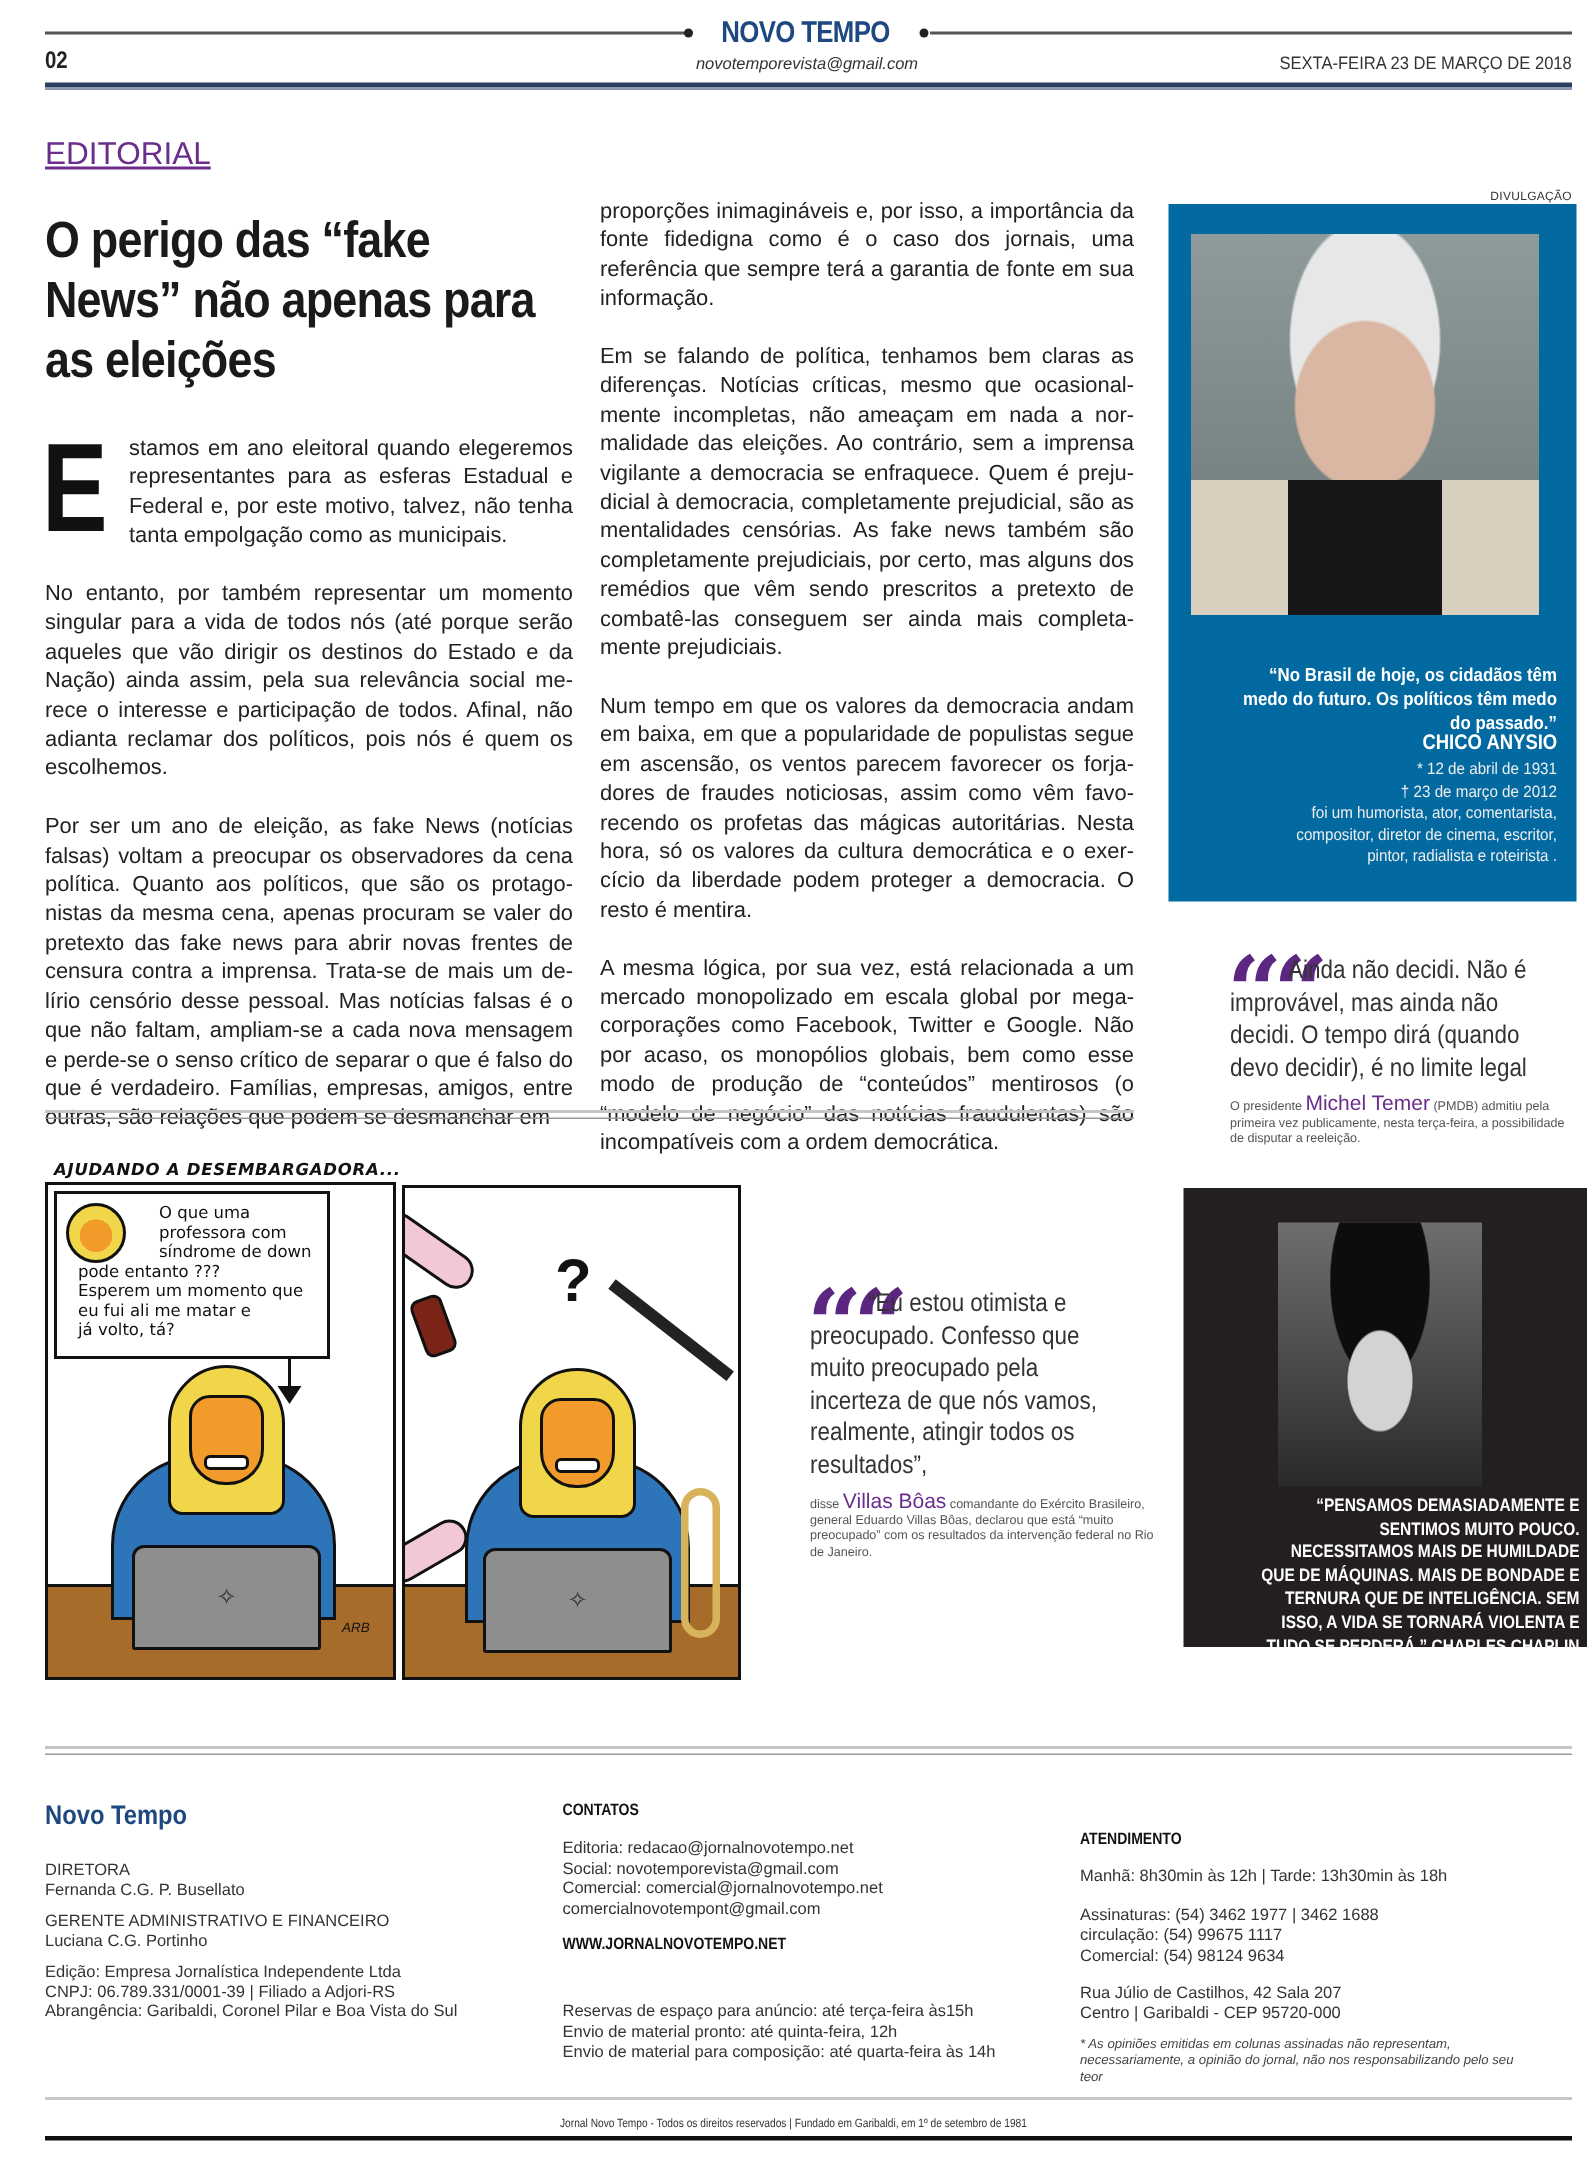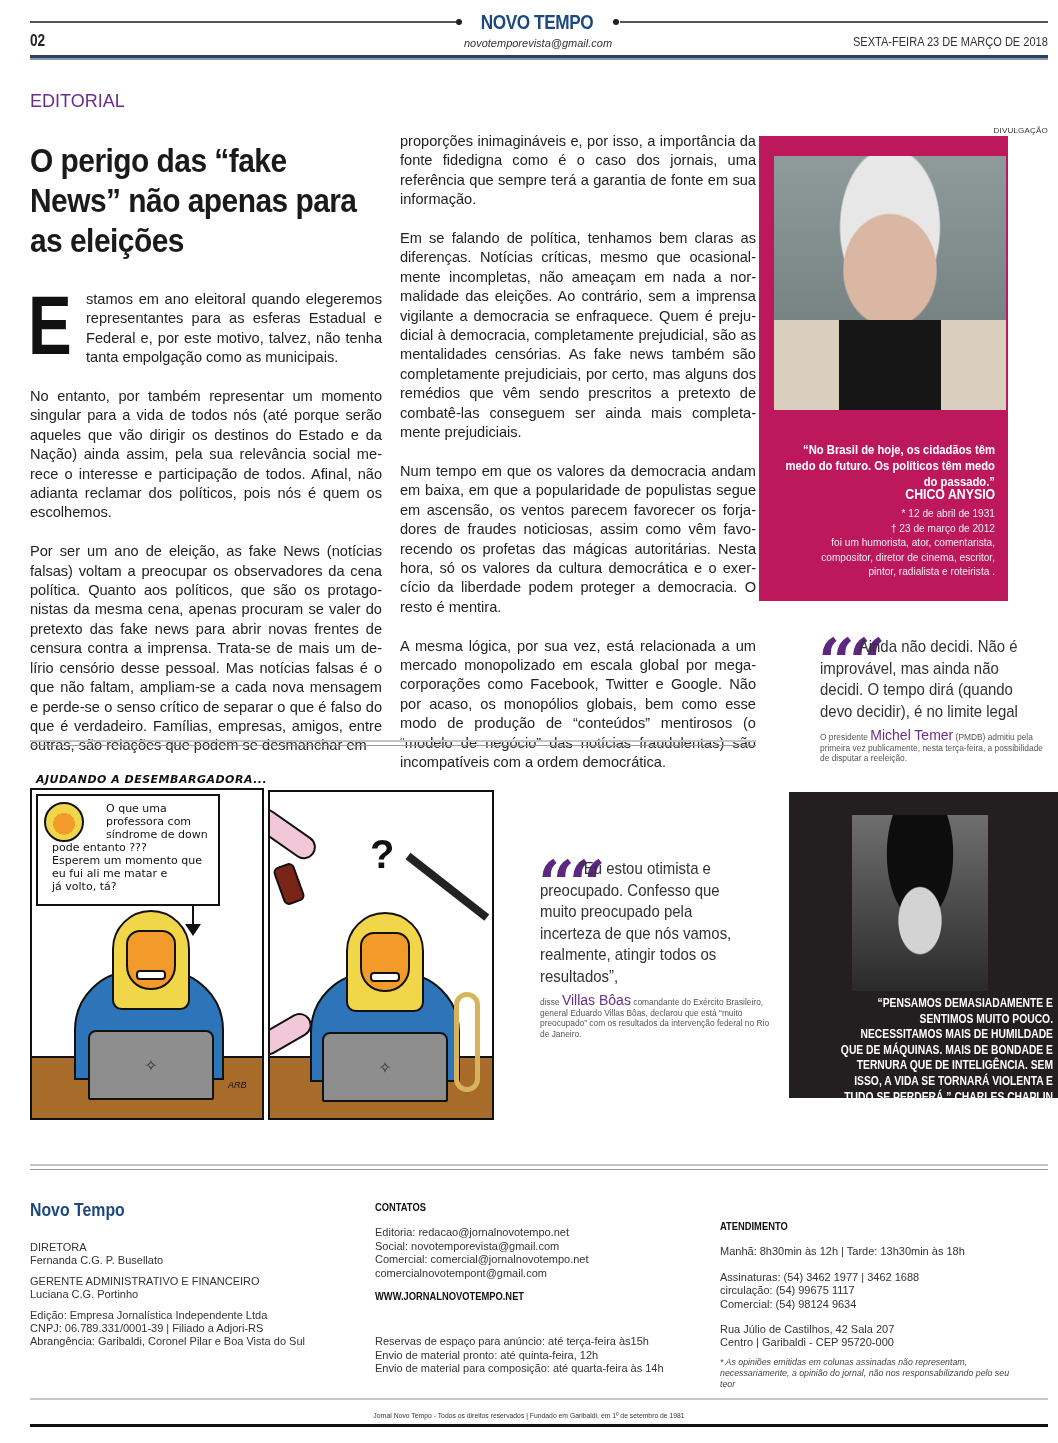--- a/index.html
+++ b/index.html
@@ -14,38 +14,38 @@
     color: #1d4880; letter-spacing: -0.5px; transform: scaleX(0.86); transform-origin: center; }
   .mh-email { position: absolute; left: 440px; width: 196px; top: 37px; text-align: center;
     font-style: italic; font-size: 11px; color: #333; }
   .page-num { position: absolute; left: 30px; top: 32px; font-weight: bold; font-size: 16px; color: #222;
     transform: scaleX(0.85); transform-origin: left; }
   .page-date { position: absolute; right: 10px; top: 35px; font-size: 12px; color: #333;
     transform: scaleX(0.92); transform-origin: right; }
   .mh-rule1 { position: absolute; left: 30px; right: 10px; top: 55px; height: 3px; background: #2d3f60; }
   .mh-rule2 { position: absolute; left: 30px; right: 10px; top: 58px; height: 2px; background: #8a9ab5; }
 
-  .section-label { position: absolute; left: 30px; top: 91px; font-size: 18px; color: #6a2d8c; }
+  .section-label { position: absolute; left: 30px; top: 91px; font-size: 21px; color: #6a2d8c; text-decoration: underline; }
 
   
   .headline { position: absolute; left: 30px; top: 140px; width: 360px;
     font-weight: bold; font-size: 34px; line-height: 40px; color: #1a1a1a;
     letter-spacing: -0.6px; transform: scaleX(0.88); transform-origin: left top; width: 400px; }
 
   
   .col { position: absolute; font-size: 14.6px; line-height: 19.4px; color: #222; text-align: justify; }
   .col p { margin-bottom: 19.4px; hyphens: manual; }
   .col1 { left: 30px; top: 290px; width: 352px; }
   .col2 { left: 400px; top: 132px; width: 356px; }
   .dropcap { float: left; font-size: 84px; line-height: 66px; font-weight: bold; color: #111;
     margin: 2px 6px 0 -2px; transform: scaleX(0.78); transform-origin: left top; width: 52px; height: 68px; }
 
   
   .credit { position: absolute; right: 10px; top: 126px; font-size: 8px; color: #333; letter-spacing: 0.2px; }
-  .chico-box { position: absolute; left: 759px; top: 136px; width: 249px; height: 465px; background: #be185d; }
+  .chico-box { position: absolute; left: 779px; top: 136px; width: 272px; height: 465px; background: #0369a1; }
   .chico-photo { position: absolute; left: 15px; top: 20px; width: 232px; height: 254px;
     background: radial-gradient(ellipse at 50% 45%, #d9b7a2 0 28%, transparent 29%),
                 radial-gradient(ellipse at 50% 28%, #e7e7e7 0 30%, transparent 31%),
                 linear-gradient(180deg, #8f9b9b 0%, #6b7677 100%); overflow: hidden; }
   .chico-photo .jacket { position: absolute; left: 0; right: 0; bottom: 0; height: 90px;
     background: linear-gradient(90deg, #d8cfbf 0 28%, #161616 28% 72%, #d8cfbf 72% 100%); }
   .chico-quote { position: absolute; right: 13px; top: 306px; width: 240px; text-align: right;
     color: #fff; font-weight: bold; font-size: 12.5px; line-height: 16px;
     transform: scaleX(0.9); transform-origin: right; }
   .chico-name { position: absolute; right: 13px; top: 350px; color: #fff; font-weight: bold; font-size: 14px;

